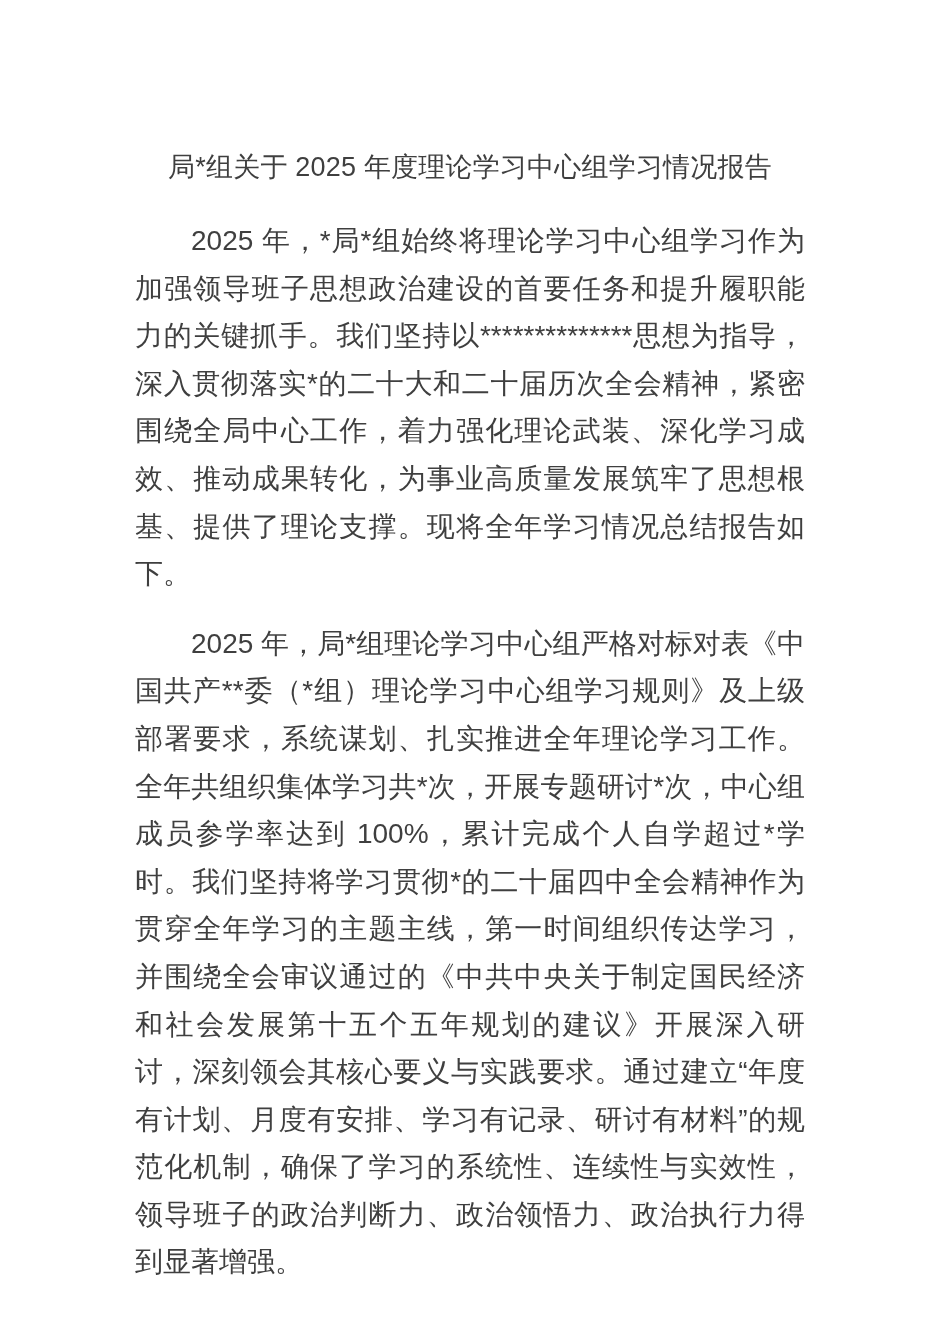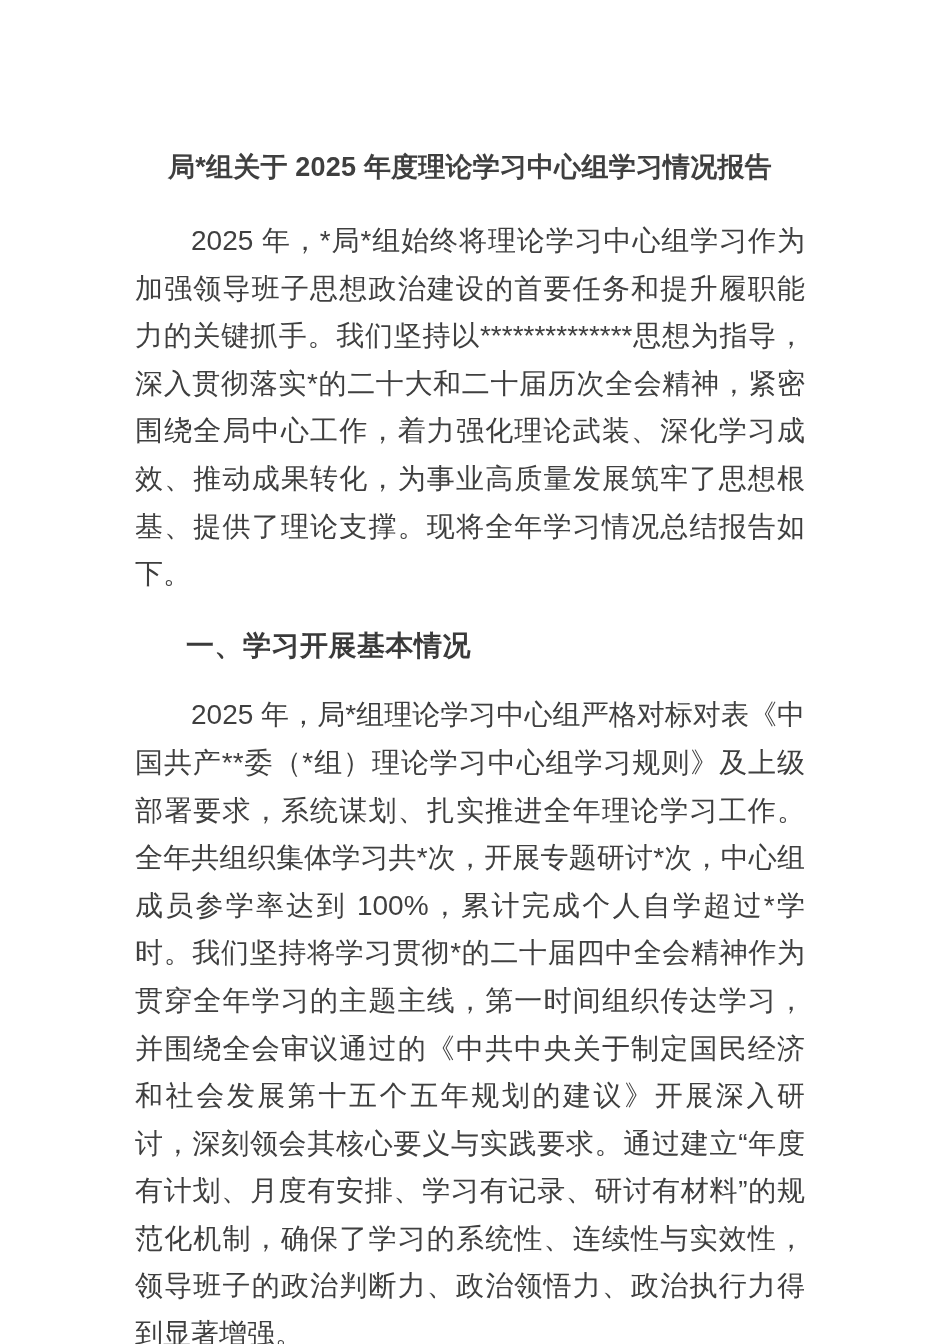--- a/index.html
+++ b/index.html
@@ -28,21 +28,21 @@
     left: 130px;
     top: 0;
     width: 680px;
   }
   .doc-title {
     margin: 0;
     padding: 0;
     padding-top: 145px;
     font-size: 27px;
     line-height: 44px;
-    font-weight: 700;
+    font-weight: 400;
     text-align: center;
     letter-spacing: 0.2px;
     color: #3f3f3f;
     white-space: nowrap;
   }
   .para {
     margin: 5px;
     padding: 0;
     font-size: 28px;
     line-height: 47.6px;
@@ -75,18 +75,17 @@
 </head>
 <body>
 
 <div class="page">
   <div class="content">
 
     <h1 class="doc-title">局*组关于 2025 年度理论学习中心组学习情况报告</h1>
 
     <p class="para para-intro">2025 年，*局*组始终将理论学习中心组学习作为加强领导班子思想政治建设的首要任务和提升履职能力的关键抓手。我们坚持以**************思想为指导，深入贯彻落实*的二十大和二十届历次全会精神，紧密围绕全局中心工作，着力强化理论武装、深化学习成效、推动成果转化，为事业高质量发展筑牢了思想根基、提供了理论支撑。现将全年学习情况总结报告如下。</p>
 
-    <h2 class="section-heading">一、学习开展基本情况</h2>
 
     <p class="para para-body">2025 年，局*组理论学习中心组严格对标对表《中国共产**委（*组）理论学习中心组学习规则》及上级部署要求，系统谋划、扎实推进全年理论学习工作。全年共组织集体学习共*次，开展专题研讨*次，中心组成员参学率达到 100%，累计完成个人自学超过*学时。我们坚持将学习贯彻*的二十届四中全会精神作为贯穿全年学习的主题主线，第一时间组织传达学习，并围绕全会审议通过的《中共中央关于制定国民经济和社会发展第十五个五年规划的建议》开展深入研讨，深刻领会其核心要义与实践要求。通过建立“年度有计划、月度有安排、学习有记录、研讨有材料”的规范化机制，确保了学习的系统性、连续性与实效性，领导班子的政治判断力、政治领悟力、政治执行力得到显著增强。</p>
 
   </div>
 </div>
 
 </body></html>

